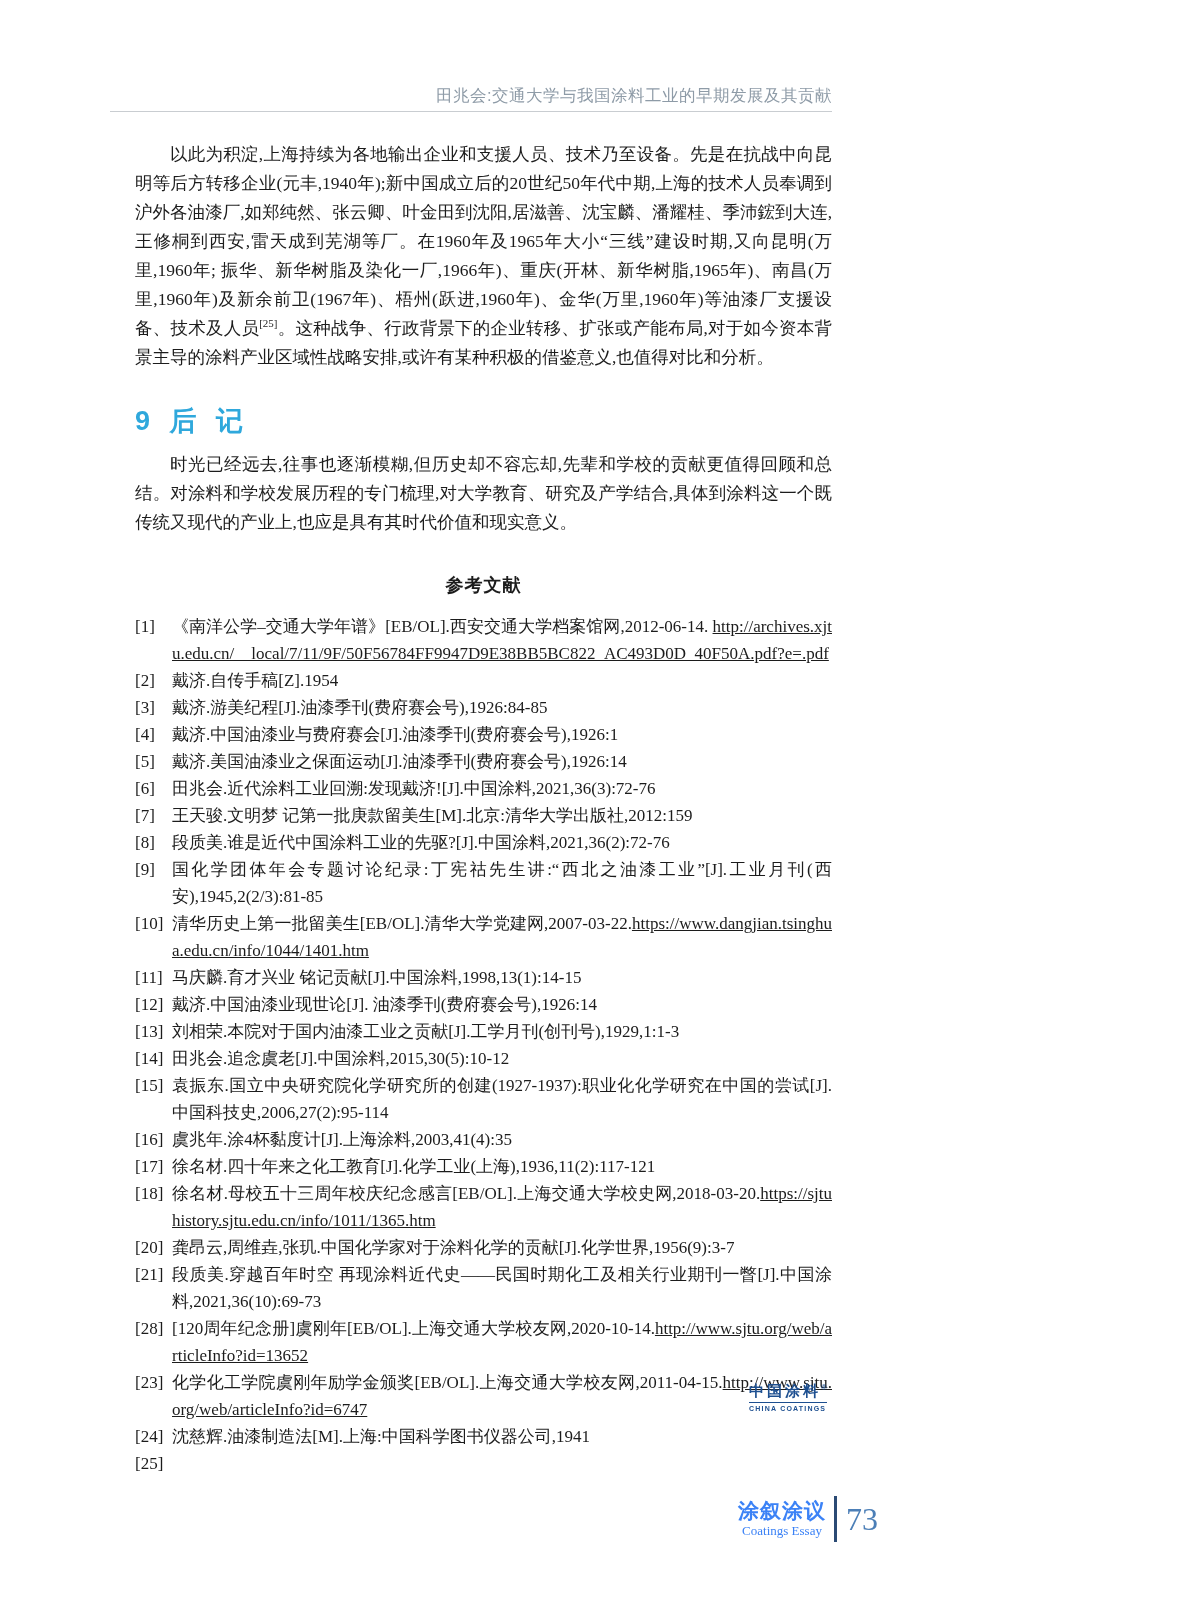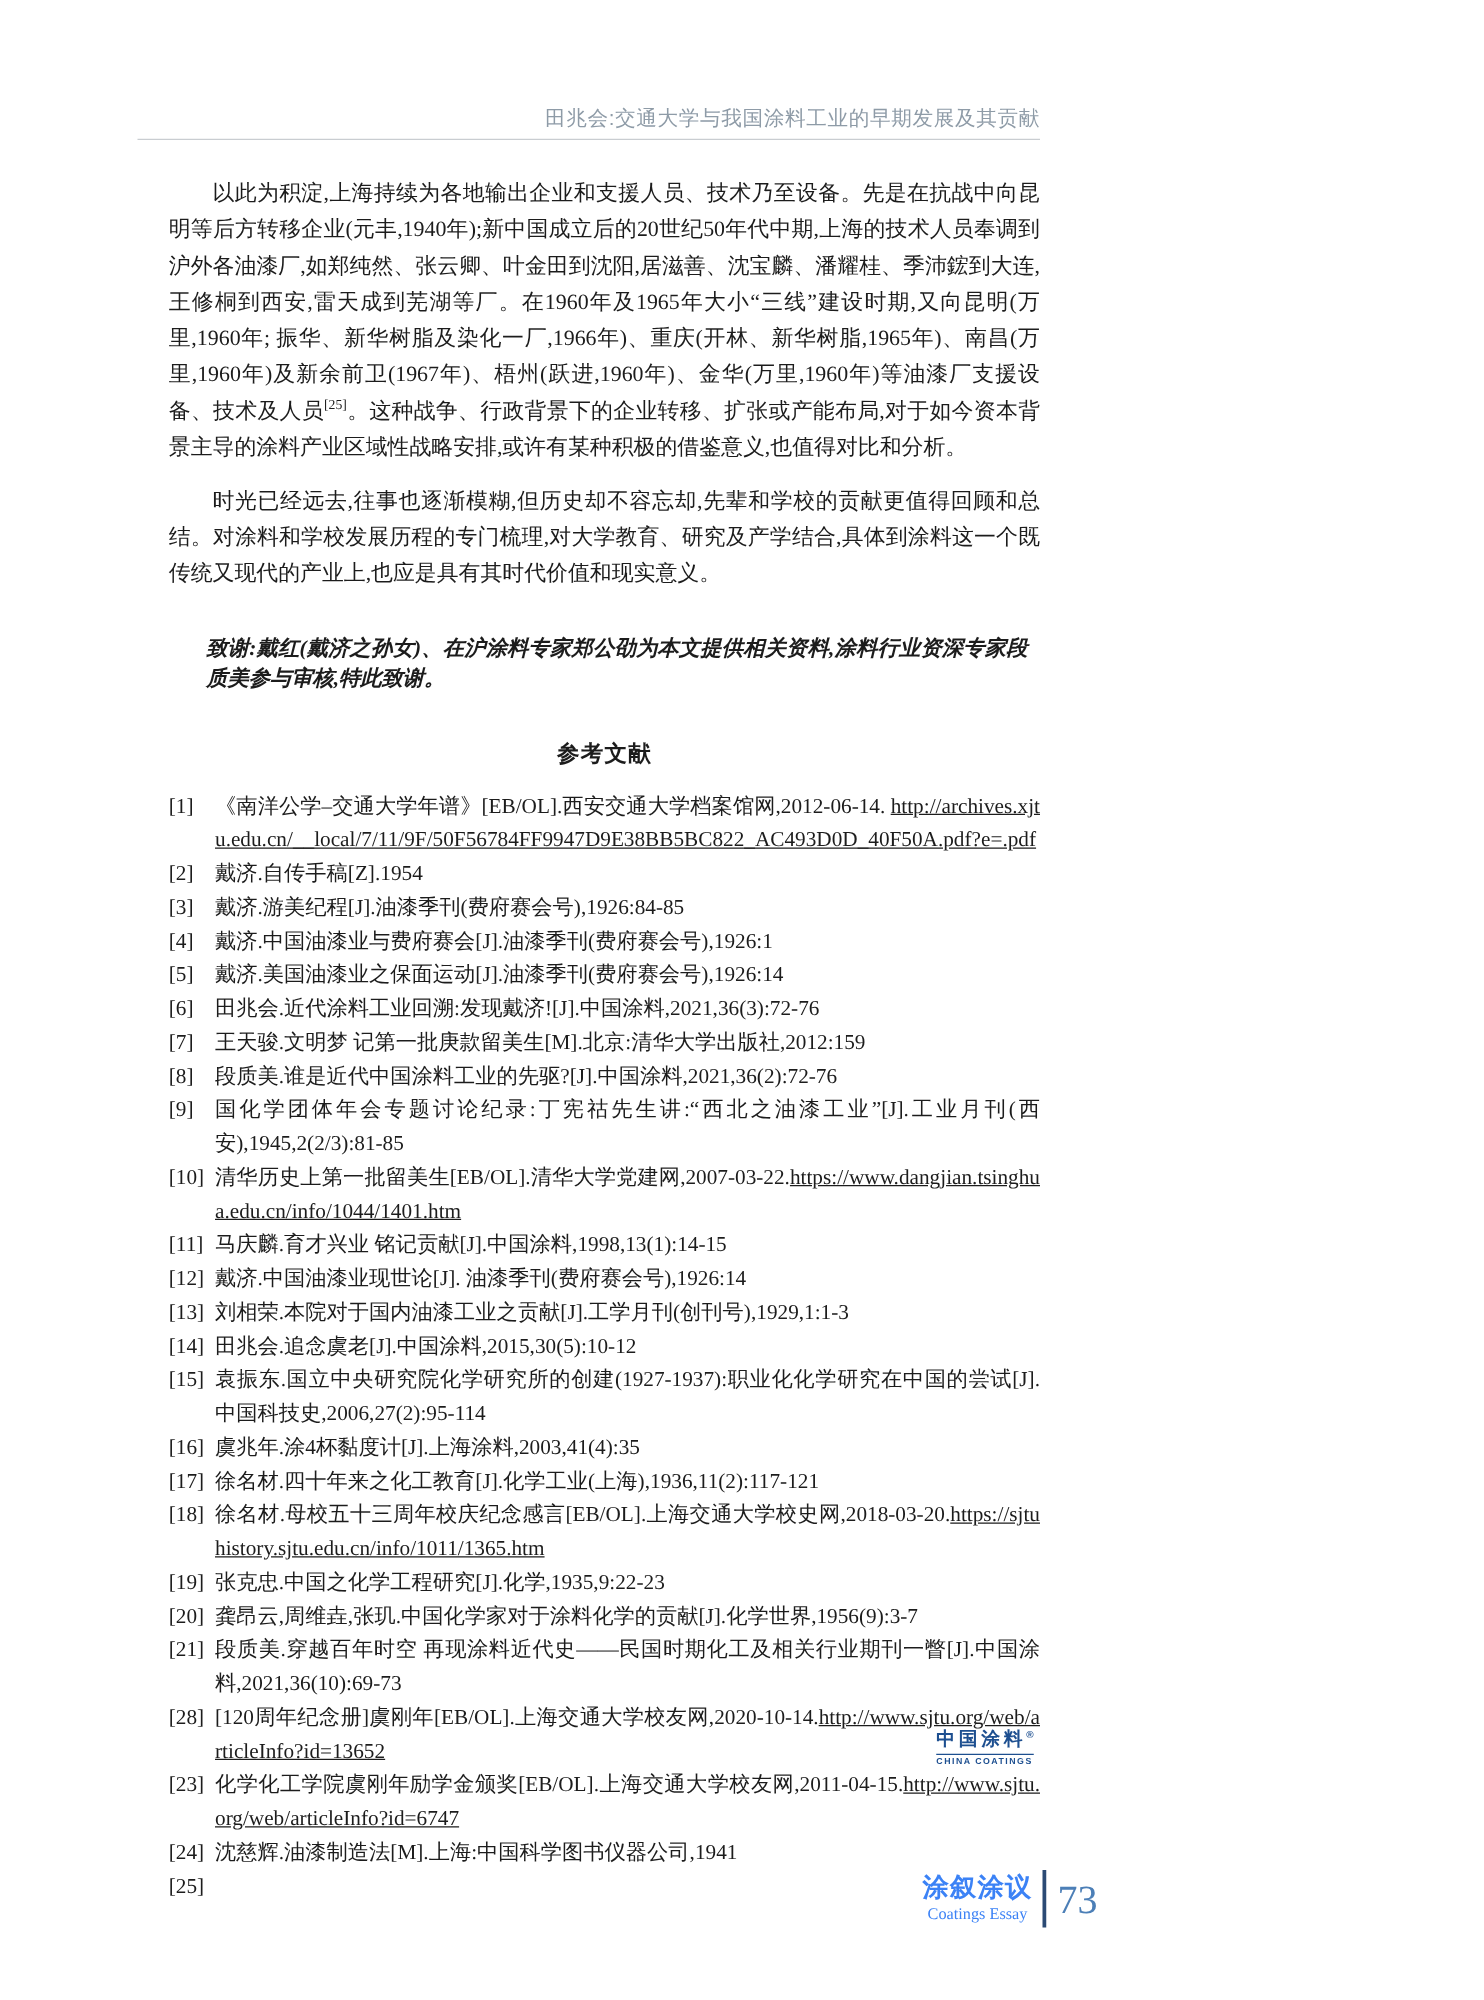--- a/index.html
+++ b/index.html
@@ -153,24 +153,24 @@
 </head>
 <body>
 
 <div class="page">
 
   <div class="running-head">田兆会:交通大学与我国涂料工业的早期发展及其贡献</div>
   <hr class="head-rule">
 
   <p class="para"><span>以此为积淀,上海持续为各地输出企业和支援人员、技术乃至设备。先是在抗战中向昆明等后方转移企业(元丰,1940年);新中国成立后的20世纪50年代中期,上海的技术人员奉调到沪外各油漆厂,如郑纯然、张云卿、叶金田到沈阳,居滋善、沈宝麟、潘耀桂、季沛鋐到大连,王修桐到西安,雷天成到芜湖等厂。在1960年及1965年大小“三线”建设时期,又向昆明(万里,1960年; 振华、新华树脂及染化一厂,1966年)、重庆(开林、新华树脂,1965年)、南昌(万里,1960年)及新余前卫(1967年)、梧州(跃进,1960年)、金华(万里,1960年)等油漆厂支援设备、技术及人员</span><sup>[25]</sup><span>。这种战争、行政背景下的企业转移、扩张或产能布局,对于如今资本背景主导的涂料产业区域性战略安排,或许有某种积极的借鉴意义,也值得对比和分析。</span></p>
 
+  <h2 class="section-head">9 后 记</h2>
 
   <p class="para para-after-head">时光已经远去,往事也逐渐模糊,但历史却不容忘却,先辈和学校的贡献更值得回顾和总结。对涂料和学校发展历程的专门梳理,对大学教育、研究及产学结合,具体到涂料这一个既传统又现代的产业上,也应是具有其时代价值和现实意义。</p>
 
-  <p class="acknowledgment">致谢:戴红(戴济之孙女)、在沪涂料专家郑公劭为本文提供相关资料,涂料行业资深专家段质美参与审核,特此致谢。</p>
 
   <div class="ref-heading">参考文献</div>
 
   <div class="refs">
     <div class="ref"><span class="ref-num">[1]</span><span>《南洋公学–交通大学年谱》[EB/OL].西安交通大学档案馆网,2012-06-14. </span><a class="ref-link">http://archives.xjtu.edu.cn/__local/7/11/9F/50F56784FF9947D9E38BB5BC822_AC493D0D_40F50A.pdf?e=.pdf</a></div>
     <div class="ref"><span class="ref-num">[2]</span><span>戴济.自传手稿[Z].1954</span></div>
     <div class="ref"><span class="ref-num">[3]</span><span>戴济.游美纪程[J].油漆季刊(费府赛会号),1926:84-85</span></div>
     <div class="ref"><span class="ref-num">[4]</span><span>戴济.中国油漆业与费府赛会[J].油漆季刊(费府赛会号),1926:1</span></div>
     <div class="ref"><span class="ref-num">[5]</span><span>戴济.美国油漆业之保面运动[J].油漆季刊(费府赛会号),1926:14</span></div>
     <div class="ref"><span class="ref-num">[6]</span><span>田兆会.近代涂料工业回溯:发现戴济![J].中国涂料,2021,36(3):72-76</span></div>
@@ -179,21 +179,20 @@
     <div class="ref"><span class="ref-num">[9]</span><span>国化学团体年会专题讨论纪录:丁宪祜先生讲:“西北之油漆工业”[J].工业月刊(西安),1945,2(2/3):81-85</span></div>
     <div class="ref"><span class="ref-num">[10]</span><span>清华历史上第一批留美生[EB/OL].清华大学党建网,2007-03-22.</span><a class="ref-link">https://www.dangjian.tsinghua.edu.cn/info/1044/1401.htm</a></div>
     <div class="ref"><span class="ref-num">[11]</span><span>马庆麟.育才兴业  铭记贡献[J].中国涂料,1998,13(1):14-15</span></div>
     <div class="ref"><span class="ref-num">[12]</span><span>戴济.中国油漆业现世论[J]. 油漆季刊(费府赛会号),1926:14</span></div>
     <div class="ref"><span class="ref-num">[13]</span><span>刘相荣.本院对于国内油漆工业之贡献[J].工学月刊(创刊号),1929,1:1-3</span></div>
     <div class="ref"><span class="ref-num">[14]</span><span>田兆会.追念虞老[J].中国涂料,2015,30(5):10-12</span></div>
     <div class="ref"><span class="ref-num">[15]</span><span>袁振东.国立中央研究院化学研究所的创建(1927-1937):职业化化学研究在中国的尝试[J].中国科技史,2006,27(2):95-114</span></div>
     <div class="ref"><span class="ref-num">[16]</span><span>虞兆年.涂4杯黏度计[J].上海涂料,2003,41(4):35</span></div>
     <div class="ref"><span class="ref-num">[17]</span><span>徐名材.四十年来之化工教育[J].化学工业(上海),1936,11(2):117-121</span></div>
     <div class="ref"><span class="ref-num">[18]</span><span>徐名材.母校五十三周年校庆纪念感言[EB/OL].上海交通大学校史网,2018-03-20.</span><a class="ref-link">https://sjtuhistory.sjtu.edu.cn/info/1011/1365.htm</a></div>
-    <div class="ref"><span class="ref-num">[19]</span><span>张克忠.中国之化学工程研究[J].化学,1935,9:22-23</span></div>
     <div class="ref"><span class="ref-num">[20]</span><span>龚昂云,周维垚,张玑.中国化学家对于涂料化学的贡献[J].化学世界,1956(9):3-7</span></div>
     <div class="ref"><span class="ref-num">[21]</span><span>段质美.穿越百年时空  再现涂料近代史——民国时期化工及相关行业期刊一瞥[J].中国涂料,2021,36(10):69-73</span></div>
     <div class="ref"><span class="ref-num">[28]</span><span>[120周年纪念册]虞刚年[EB/OL].上海交通大学校友网,2020-10-14.</span><a class="ref-link">http://www.sjtu.org/web/articleInfo?id=13652</a></div>
     <div class="ref"><span class="ref-num">[23]</span><span>化学化工学院虞刚年励学金颁奖[EB/OL].上海交通大学校友网,2011-04-15.</span><a class="ref-link">http://www.sjtu.org/web/articleInfo?id=6747</a></div>
     <div class="ref"><span class="ref-num">[24]</span><span>沈慈辉.油漆制造法[M].上海:中国科学图书仪器公司,1941</span></div>
     <div class="ref"><span class="ref-num">[25]</span></div>
   </div>
 
   <div class="brand">
     <div class="brand-cn"><span>中国涂料</span><span class="brand-reg">®</span></div>

